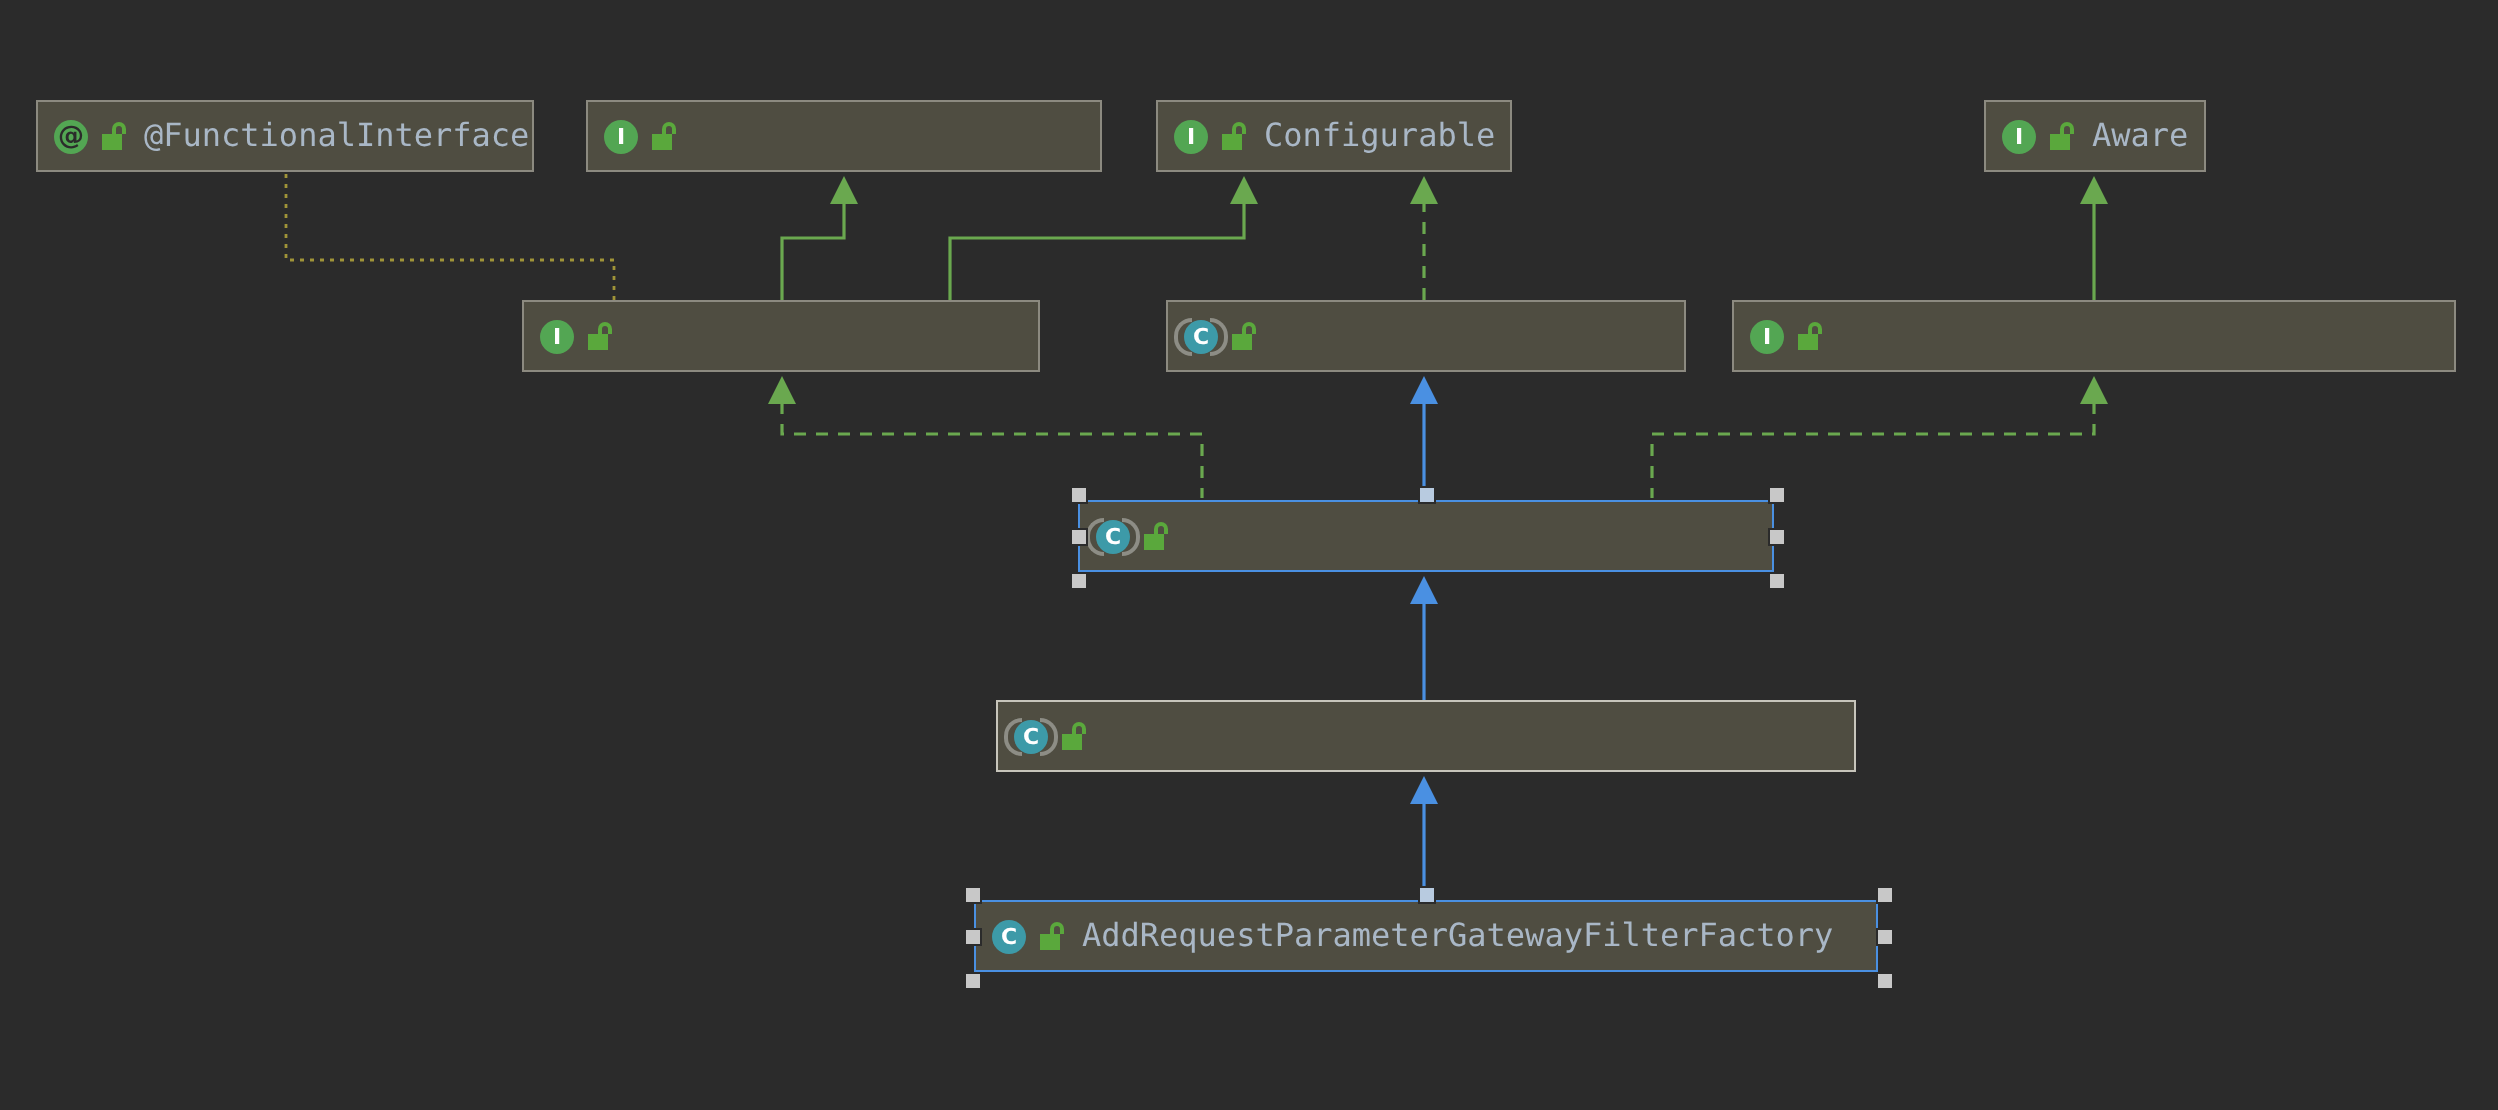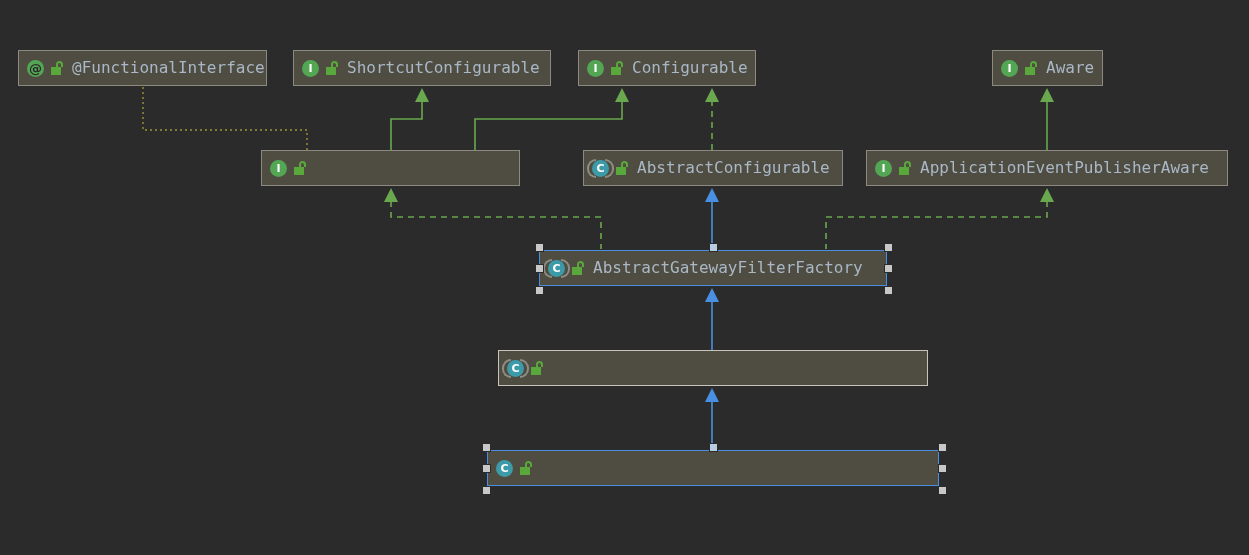--- a/index.html
+++ b/index.html
@@ -196,21 +196,20 @@
     </span>
     <span class="node-label">@FunctionalInterface</span>
   </div>
 
   <div class="node" style="left:293px; top:50px; width:258px;">
     <span class="icon-type icon-interface">I</span>
     <span class="icon-lock">
       <span class="lock-shackle"></span>
         <span class="lock-body"></span>
     </span>
-    <span class="node-label">ShortcutConfigurable</span>
   </div>
 
   <div class="node" style="left:578px; top:50px; width:178px;">
     <span class="icon-type icon-interface">I</span>
     <span class="icon-lock">
       <span class="lock-shackle"></span>
         <span class="lock-body"></span>
     </span>
     <span class="node-label">Configurable</span>
   </div>
@@ -231,39 +230,36 @@
         <span class="lock-body"></span>
     </span>
   </div>
 
   <div class="node" style="left:583px; top:150px; width:260px;">
     <span class="icon-type icon-abstract-class">C</span>
     <span class="icon-lock">
       <span class="lock-shackle"></span>
         <span class="lock-body"></span>
     </span>
-    <span class="node-label">AbstractConfigurable</span>
   </div>
 
   <div class="node" style="left:866px; top:150px; width:362px;">
     <span class="icon-type icon-interface">I</span>
     <span class="icon-lock">
       <span class="lock-shackle"></span>
         <span class="lock-body"></span>
     </span>
-    <span class="node-label">ApplicationEventPublisherAware</span>
   </div>
 
   <div class="node selected" style="left:539px; top:250px; width:348px;">
     <span class="icon-type icon-abstract-class">C</span>
     <span class="icon-lock">
       <span class="lock-shackle"></span>
         <span class="lock-body"></span>
     </span>
-    <span class="node-label">AbstractGatewayFilterFactory</span>
   </div>
   <div class="handle" style="left:535px; top:243px;"></div>
   <div class="handle blue" style="left:709px; top:243px;"></div>
   <div class="handle" style="left:884px; top:243px;"></div>
   <div class="handle" style="left:535px; top:264px;"></div>
   <div class="handle" style="left:884px; top:264px;"></div>
   <div class="handle" style="left:535px; top:286px;"></div>
   <div class="handle" style="left:884px; top:286px;"></div>
 
   <div class="node highlighted" style="left:498px; top:350px; width:430px;">
@@ -273,20 +269,21 @@
         <span class="lock-body"></span>
     </span>
   </div>
 
   <div class="node selected" style="left:487px; top:450px; width:452px;">
     <span class="icon-type icon-class">C</span>
     <span class="icon-lock">
       <span class="lock-shackle"></span>
         <span class="lock-body"></span>
     </span>
+    <span class="node-label">AddRequestParameterGatewayFilterFactory</span>
   </div>
   <div class="handle" style="left:482px; top:443px;"></div>
   <div class="handle blue" style="left:709px; top:443px;"></div>
   <div class="handle" style="left:938px; top:443px;"></div>
   <div class="handle" style="left:482px; top:464px;"></div>
   <div class="handle" style="left:938px; top:464px;"></div>
   <div class="handle" style="left:482px; top:486px;"></div>
   <div class="handle" style="left:938px; top:486px;"></div>
 
 </div>

